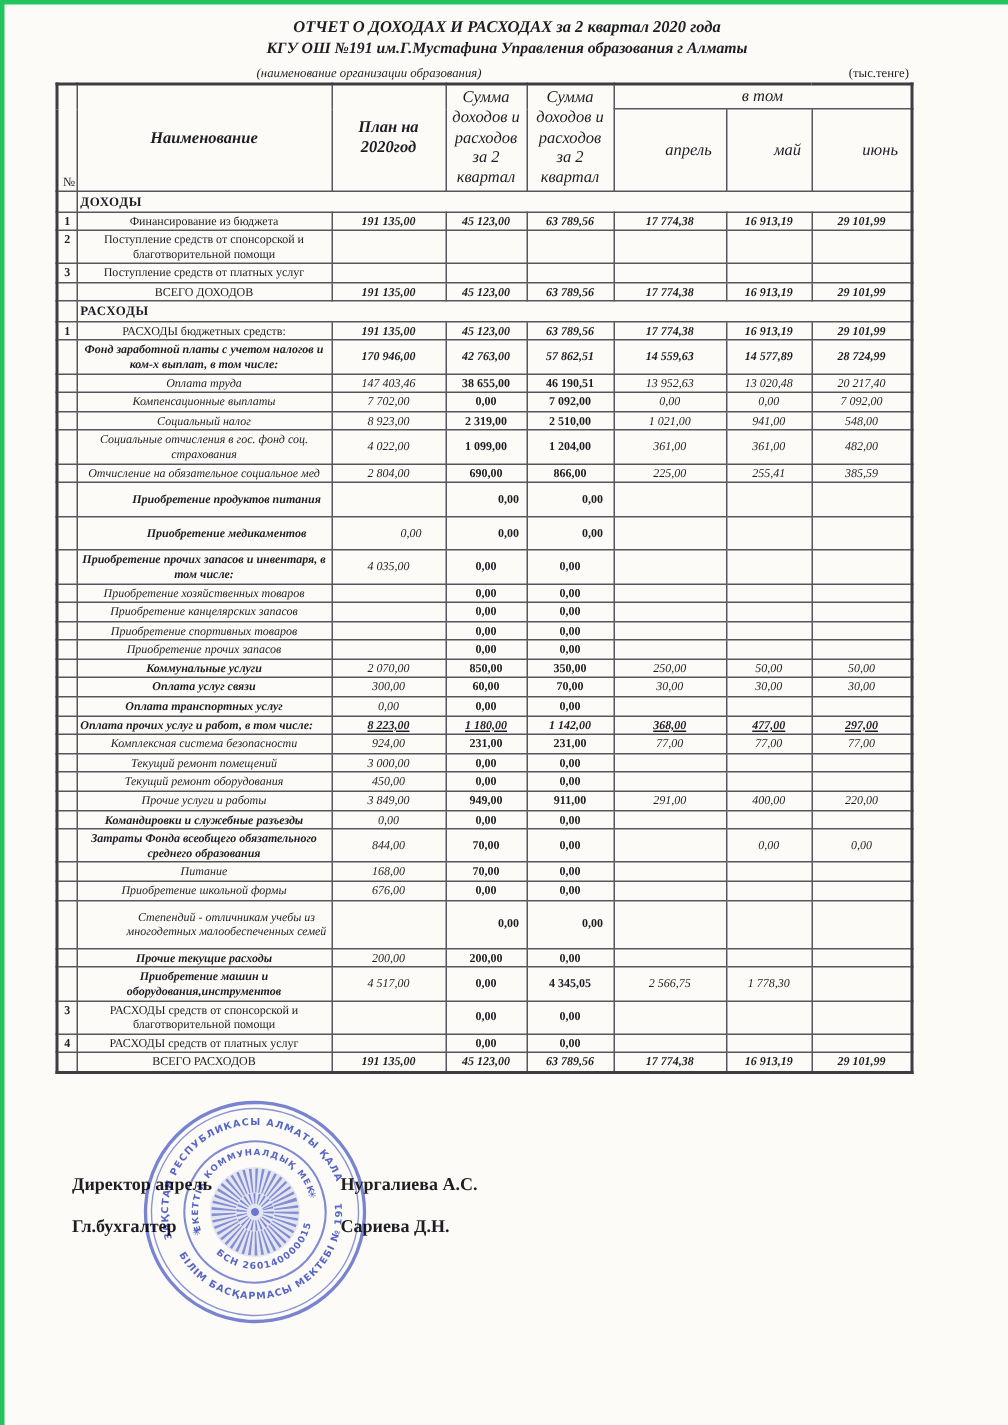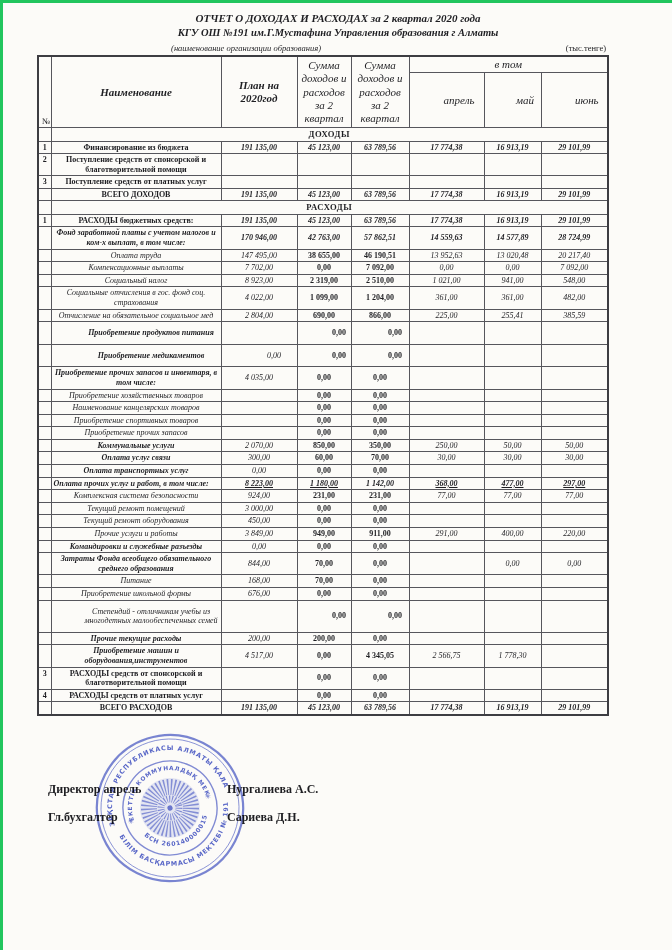--- a/index.html
+++ b/index.html
@@ -20,22 +20,22 @@
   .report th,.report td{border:1px solid #56565c;padding:1px 2px;font-size:8px;
              line-height:1.2;vertical-align:middle;overflow:hidden;}
   .report th{font-weight:normal;font-style:italic;text-align:center;font-size:11px;}
   th.h-num{vertical-align:bottom;text-align:left;font-style:normal;font-size:8.5px;padding-left:3px;}
   th.h-name,th.h-plan{font-weight:bold;}
   tr.months-row th{height:52px;padding-left:27px;}
   tr.group-row th{height:13px;}
   td.num{text-align:center;font-weight:bold;font-size:8px;vertical-align:top;}
   td.lbl{text-align:center;}
   td.lbl.left{text-align:left;}
-  td.sec{text-align:center;font-weight:bold;font-size:8.6px;letter-spacing:.5px;}
-  .b{font-weight:bold;}
+  td.sec{text-align:left;font-weight:bold;font-size:8.6px;letter-spacing:.5px;}
+  .b{font-weight:normal;}
   .i{font-style:italic;}
   .bi{font-weight:bold;font-style:italic;}
   td.val{text-align:center;white-space:nowrap;}
   td.c0,td.c3,td.c4,td.c5{font-style:italic;}
   td.c1,td.c2{font-weight:bold;}
   td.vb{font-weight:bold;font-style:italic;}
   td.u{text-decoration:underline;}
   tr.tall td{padding-top:6px;padding-bottom:6px;padding-left:32px;}
   .sigs{position:absolute;left:45px;top:779px;font-size:12px;font-weight:bold;}
   .sig-row{margin-bottom:13px;}
@@ -145,21 +145,21 @@
           <td class="val c0 vb">170 946,00</td>
           <td class="val c1 vb">42 763,00</td>
           <td class="val c2 vb">57 862,51</td>
           <td class="val c3 vb">14 559,63</td>
           <td class="val c4 vb">14 577,89</td>
           <td class="val c5 vb">28 724,99</td>
         </tr>
         <tr>
           <td class="num"></td>
           <td class="lbl i">Оплата труда</td>
-          <td class="val c0">147 495,00</td>
+          <td class="val c0">147 403,46</td>
           <td class="val c1">38 655,00</td>
           <td class="val c2">46 190,51</td>
           <td class="val c3">13 952,63</td>
           <td class="val c4">13 020,48</td>
           <td class="val c5">20 217,40</td>
         </tr>
         <tr>
           <td class="num"></td>
           <td class="lbl i">Компенсационные выплаты</td>
           <td class="val c0">7 702,00</td>
@@ -234,21 +234,21 @@
           <td class="lbl i">Приобретение хозяйственных товаров</td>
           <td class="val c0"></td>
           <td class="val c1">0,00</td>
           <td class="val c2">0,00</td>
           <td class="val c3"></td>
           <td class="val c4"></td>
           <td class="val c5"></td>
         </tr>
         <tr>
           <td class="num"></td>
-          <td class="lbl i">Наименование канцелярских товаров</td>
+          <td class="lbl i">Приобретение канцелярских запасов</td>
           <td class="val c0"></td>
           <td class="val c1">0,00</td>
           <td class="val c2">0,00</td>
           <td class="val c3"></td>
           <td class="val c4"></td>
           <td class="val c5"></td>
         </tr>
         <tr>
           <td class="num"></td>
           <td class="lbl i">Приобретение спортивных товаров</td>

